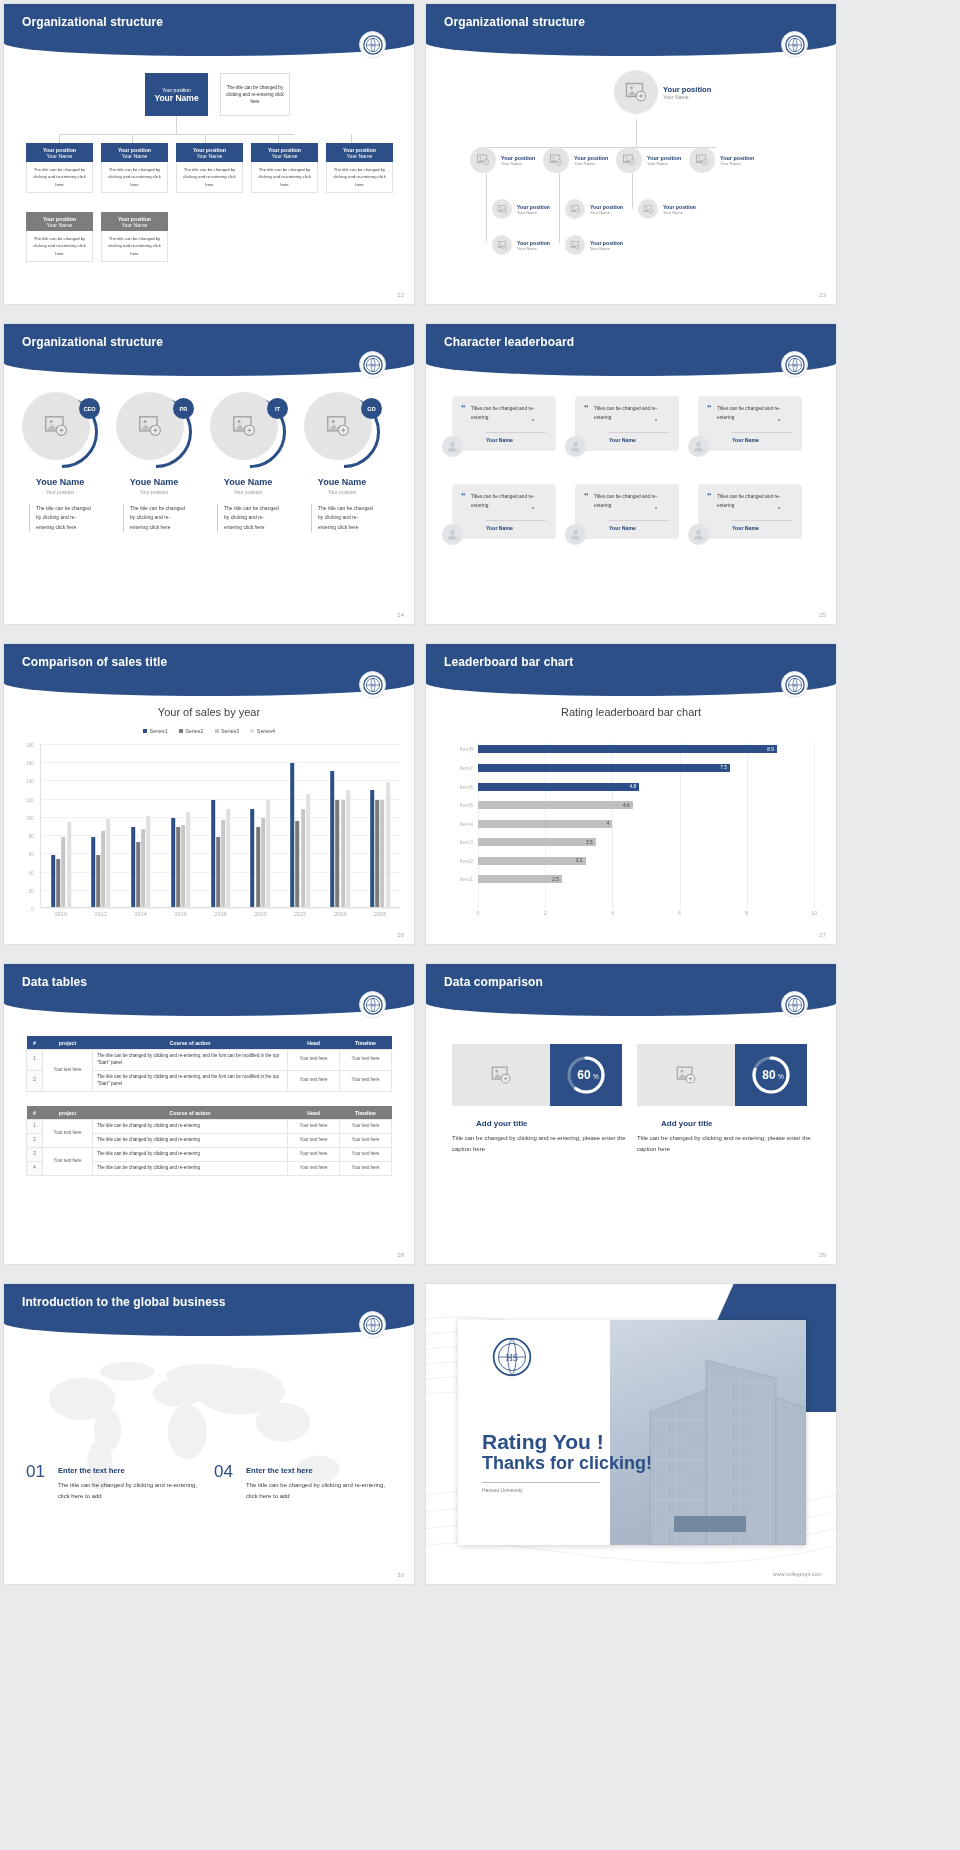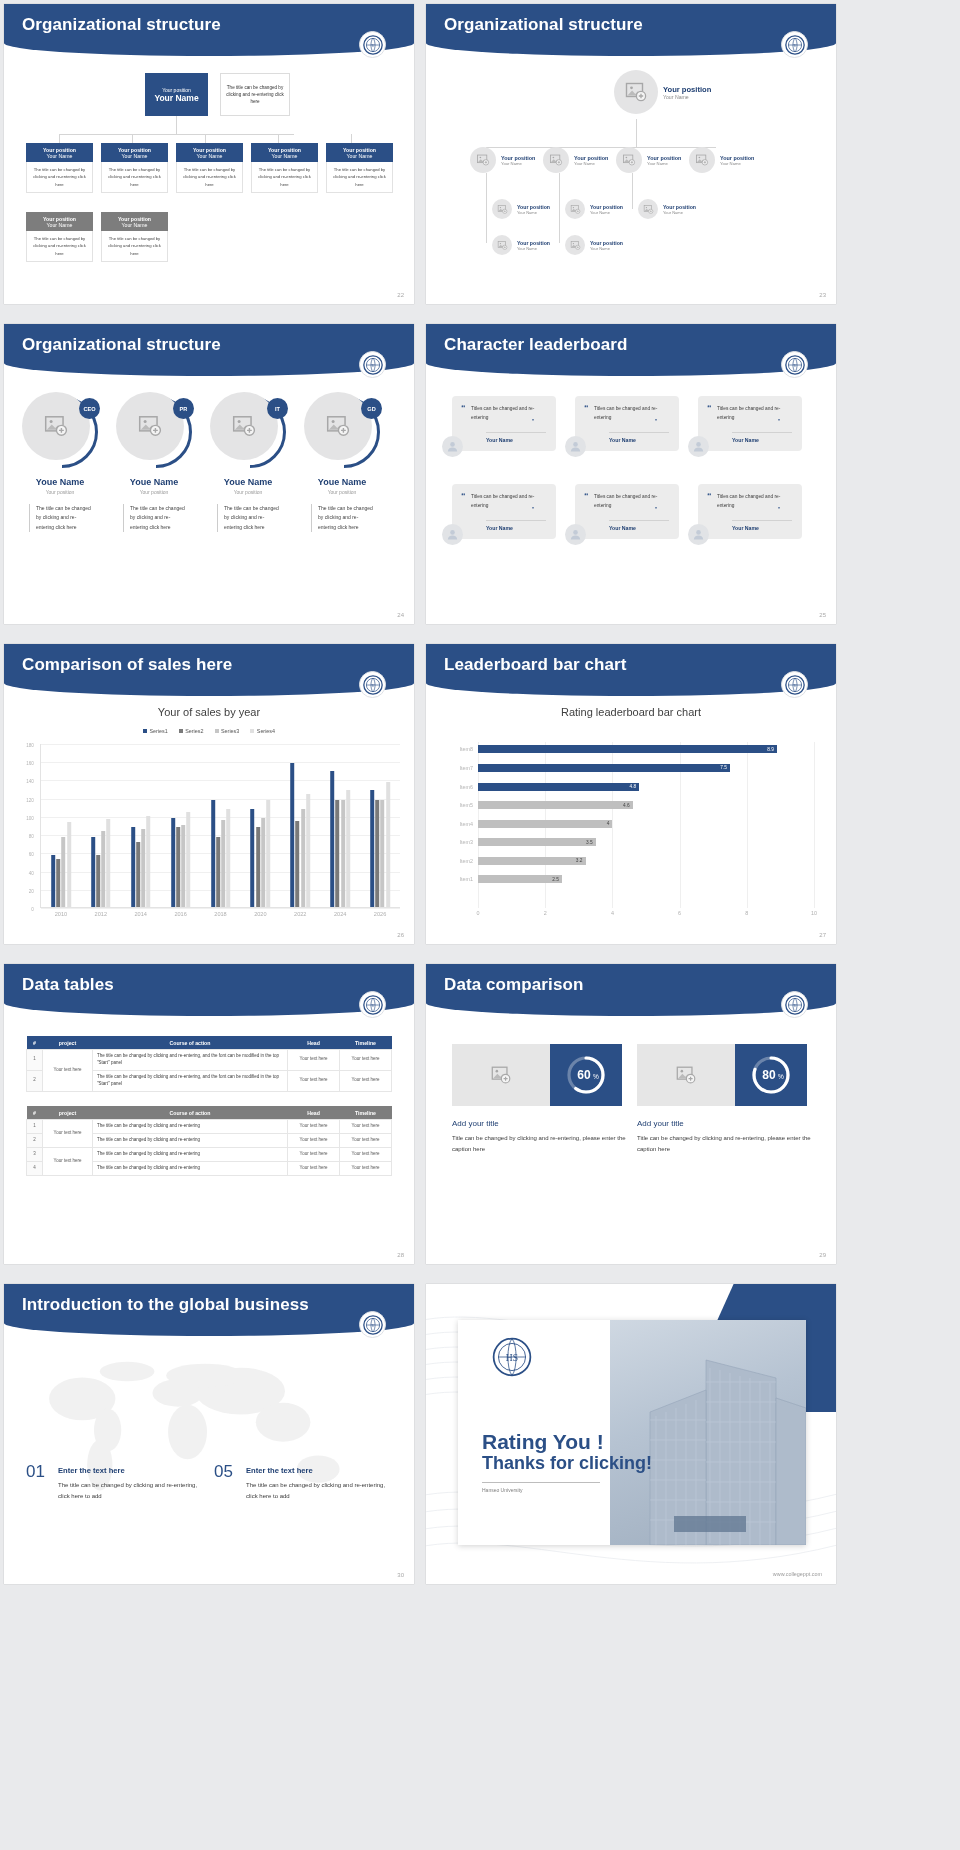--- a/index.html
+++ b/index.html
@@ -25,21 +25,21 @@
     box-shadow: 0 0 1px rgba(0,0,0,.25);
   }
   
   .banner {
     position: absolute; top:0; left:0; width:100%; height:52px;
     background:#2b4f86;
     border-radius: 0 0 100% 100% / 0 0 26px 26px;
   }
   .banner-title {
     position:absolute; top:11px; left:18px;
-    color:#fff; font-size:17px; font-weight:bold; letter-spacing:.1px;
+    color:#fff; font-size:12px; font-weight:bold; letter-spacing:.1px;
   }
   .logo {
     position:absolute; right:28px; top:27px;
     width:27px;height:27px;border-radius:50%;
     background:#fff; border:1px solid #dfe2e6;
     display:flex;align-items:center;justify-content:center;
   }
   .logo svg { width:22px;height:22px; }
   .pgnum {
     position:absolute; right:10px; bottom:6px;
@@ -127,21 +127,21 @@
     font-weight:bold; }
   table.dt.grey th { background:#7d7d7d; }
   table.dt td { border:1px solid #e6e6e6; padding:3px 4px; color:#3c3c3c;
     line-height:1.55; background:#fff; }
   table.dt td.idx { text-align:center; color:#6b6b6b; background:#fafafa; }
   table.dt td.ctr { text-align:center; color:#555; }
   
   .dcard { position:absolute; display:flex; width:170px; height:62px; }
   .dph { flex:1; background:#e6e6e6; display:flex;align-items:center;justify-content:center; }
   .ddo { width:72px; background:#2b4f86; display:flex;align-items:center;justify-content:center; }
-  .dtitle { position:absolute; font-size:8px; font-weight:normal; color:#1f3f72; }
+  .dtitle { position:absolute; font-size:8px; font-weight:bold; color:#1f3f72;margin-left:24px; }
   .dtext { position:absolute; font-size:6px; color:#3c3c3c; line-height:1.85; width:180px;}
   
   .wnum { position:absolute; font-size:17px; font-weight:normal; color:#2b4f86; }
   .wtitle { position:absolute; font-size:7.6px; font-weight:bold; color:#1f3f72; }
   .wtext { position:absolute; font-size:6px; color:#3c3c3c; line-height:1.85; width:140px;}
   
   .ty-card { position:absolute; left:32px; top:36px; width:348px; height:225px;
     background:#fff; box-shadow:0 1px 6px rgba(0,0,0,.18); overflow:hidden; }
   .ty-h1 { position:absolute; left:24px; top:110px; font-size:21px;
     font-weight:bold; color:#2b4f86; }
@@ -571,21 +571,21 @@
     </div>
     <div class="qava" style="left:262px;top:200px;">
         <svg width="15" height="15" viewBox="0 0 24 24" style="opacity:.45">
   <circle cx="12" cy="8.6" r="3.7" fill="#9fb0c6"></circle>
   <path d="M4.5 20c0-4.2 3.4-6.6 7.5-6.6S19.5 15.8 19.5 20z" fill="#9fb0c6"></path>
         </svg>
       </div>
     </div>
     <div class="slide">
       <div class="banner"></div>
-  <div class="banner-title">Comparison of sales here</div>
+  <div class="banner-title">Comparison of sales title</div>
   <div class="logo">
     <svg viewBox="0 0 24 24">
           <circle cx="12" cy="12" r="10" fill="none" stroke="#2b4f86" stroke-width="1.4"></circle>
           <circle cx="12" cy="12" r="7.2" fill="none" stroke="#2b4f86" stroke-width=".8"></circle>
           <path d="M5 12h14M12 4.5c3 3.4 3 11.6 0 15M12 4.5c-3 3.4-3 11.6 0 15" fill="none" stroke="#2b4f86" stroke-width=".7"></path>
           <text x="12" y="14.6" font-size="5.2" fill="#2b4f86" text-anchor="middle" font-family="Liberation Serif, serif">Y</text>
         </svg>
   </div>
   <div class="pgnum">26</div>
       <div class="chart-title">Your of sales by year</div>
@@ -903,21 +903,21 @@
           <ellipse cx="232" cy="44" rx="46" ry="24"></ellipse>
       <ellipse cx="276" cy="76" rx="28" ry="20"></ellipse>
           <ellipse cx="312" cy="124" rx="22" ry="14"></ellipse>
       <ellipse cx="196" cy="28" rx="40" ry="12"></ellipse>
           <ellipse cx="116" cy="24" rx="28" ry="10"></ellipse>
     </g>
       </svg>
       <div class="wnum" style="left:22px;top:178px;">01</div>
       <div class="wtitle" style="left:54px;top:182px;">Enter the text here</div>
       <div class="wtext" style="left:54px;top:196px;">The title can be changed by clicking and re-entering, click here to add</div>
-      <div class="wnum" style="left:210px;top:178px;">05</div>
+      <div class="wnum" style="left:210px;top:178px;">04</div>
       <div class="wtitle" style="left:242px;top:182px;">Enter the text here</div>
       <div class="wtext" style="left:242px;top:196px;">The title can be changed by clicking and re-entering, click here to add</div>
     </div>
     <div class="slide">
       <div style="position:absolute;inset:0;background:#fff"></div>
   <svg viewBox="0 0 410 300" style="position:absolute;inset:0;width:100%;height:100%">
     <g fill="none" stroke="#e6e9ee" stroke-width=".7">
       <path d="M-20 40 C 80 10, 200 90, 430 30"></path>
           <path d="M-20 55 C 80 25, 200 105, 430 45"></path>
       <path d="M-20 70 C 80 40, 200 120, 430 60"></path>

